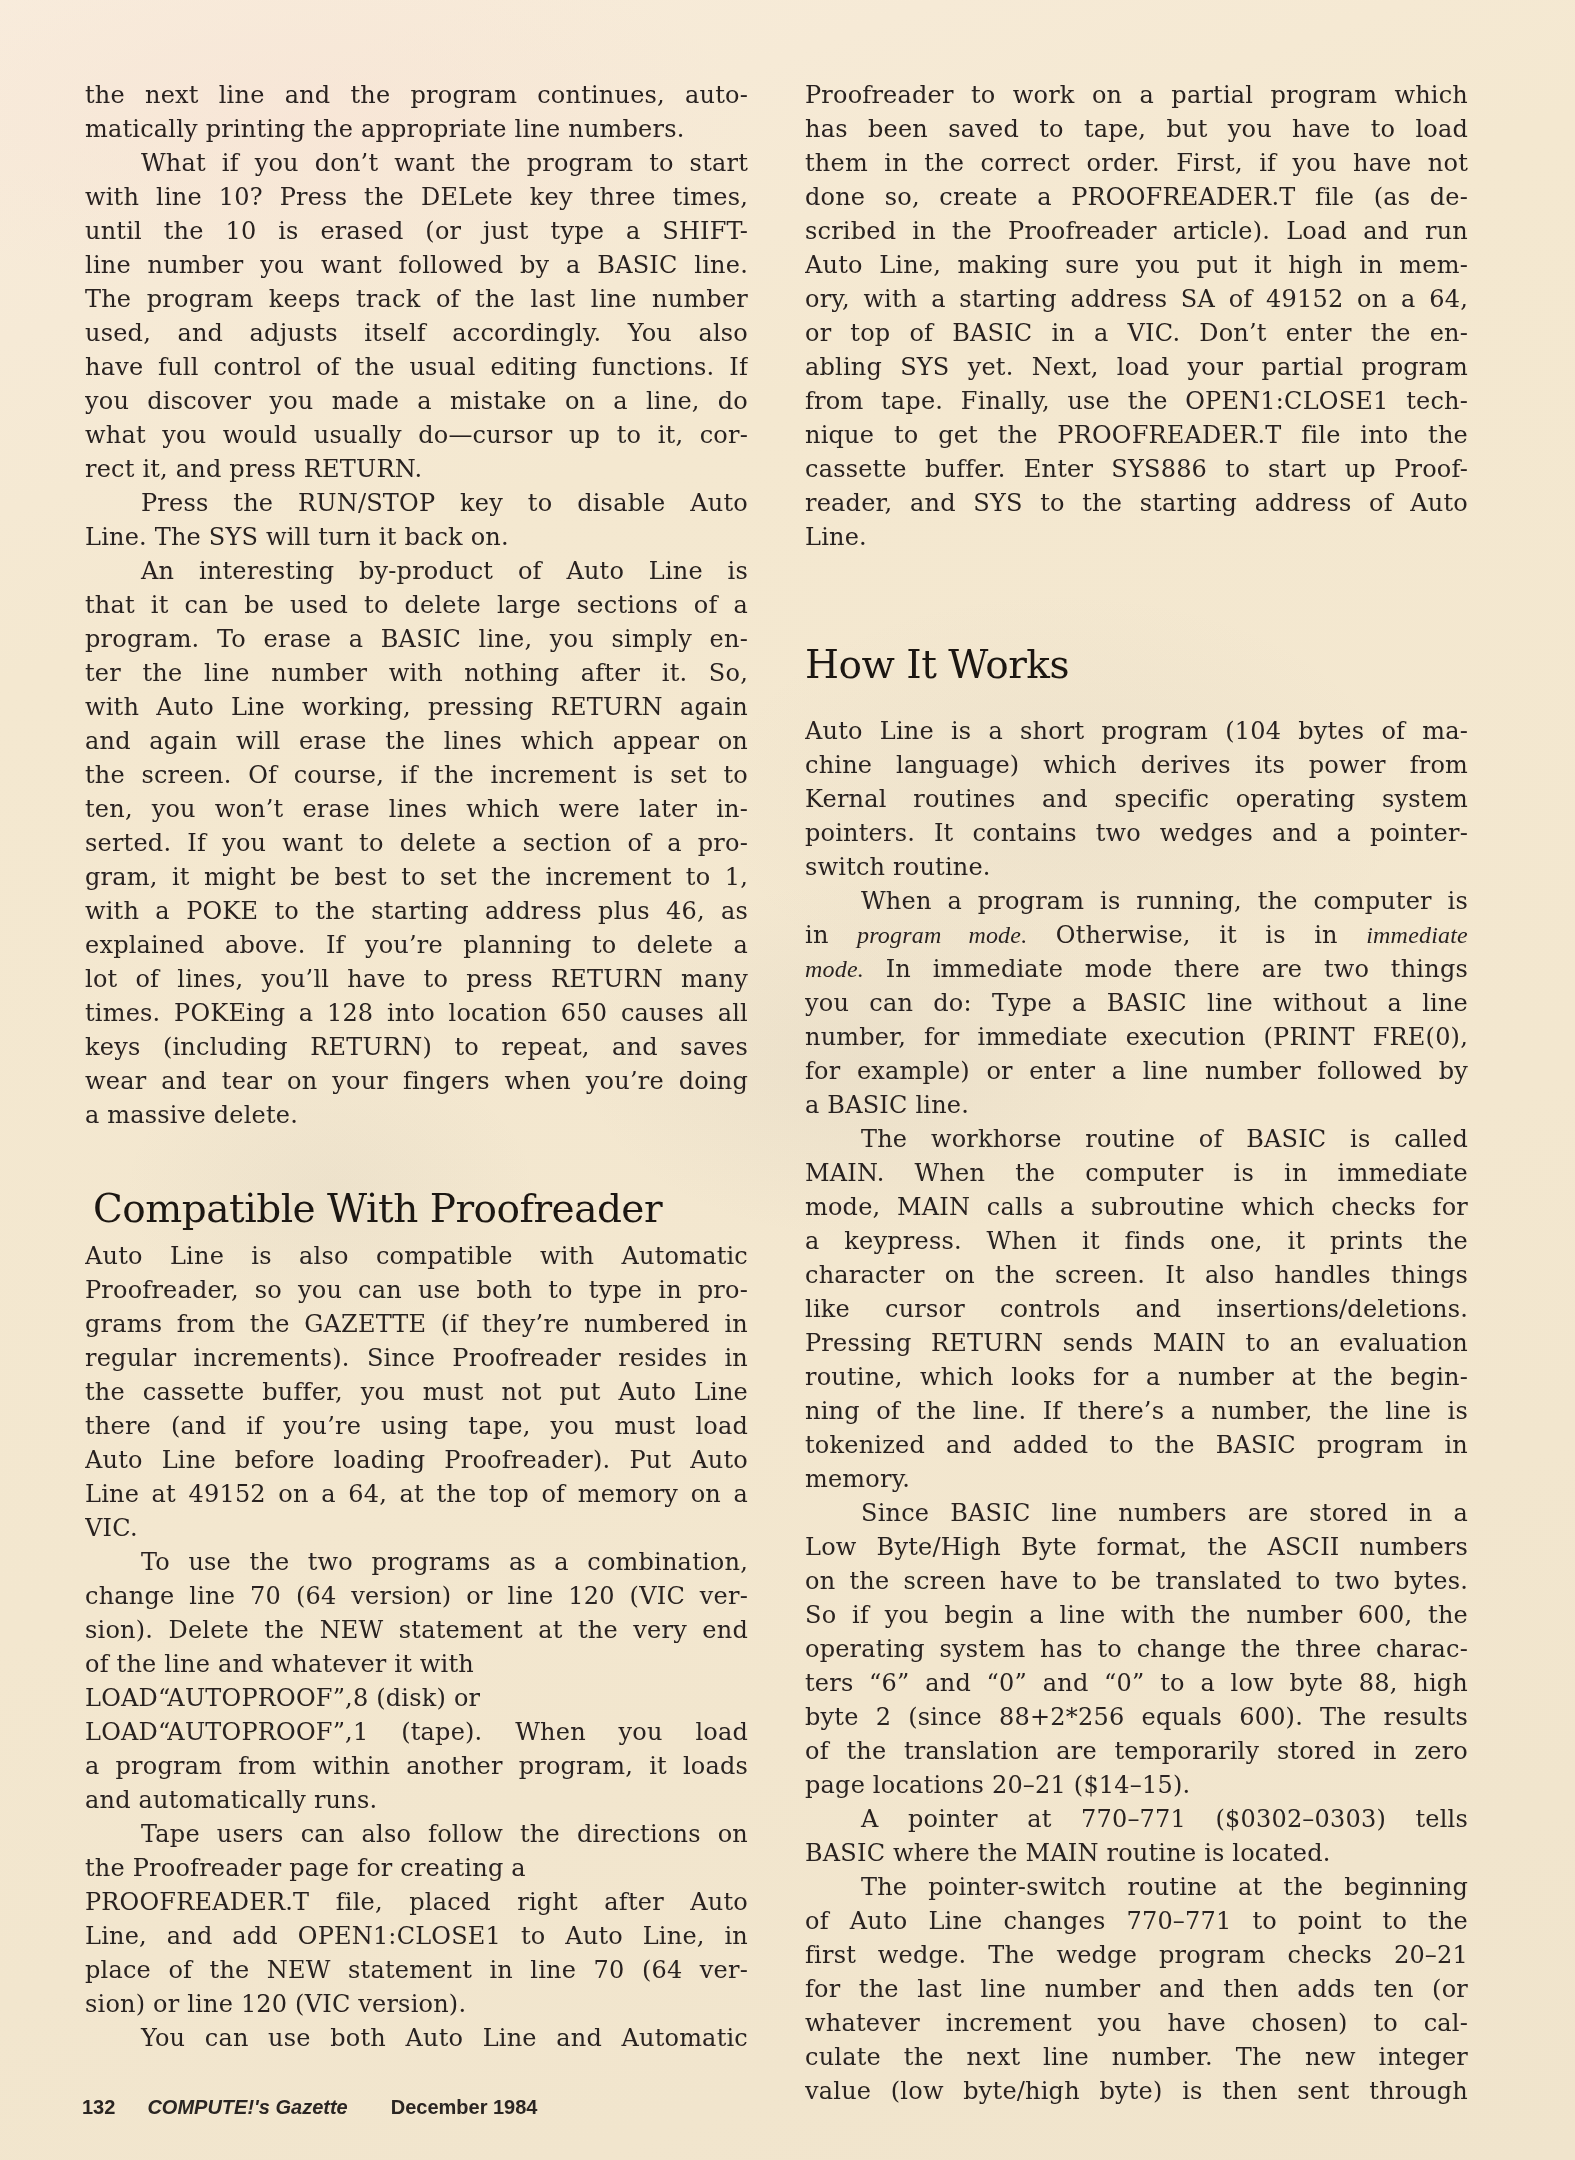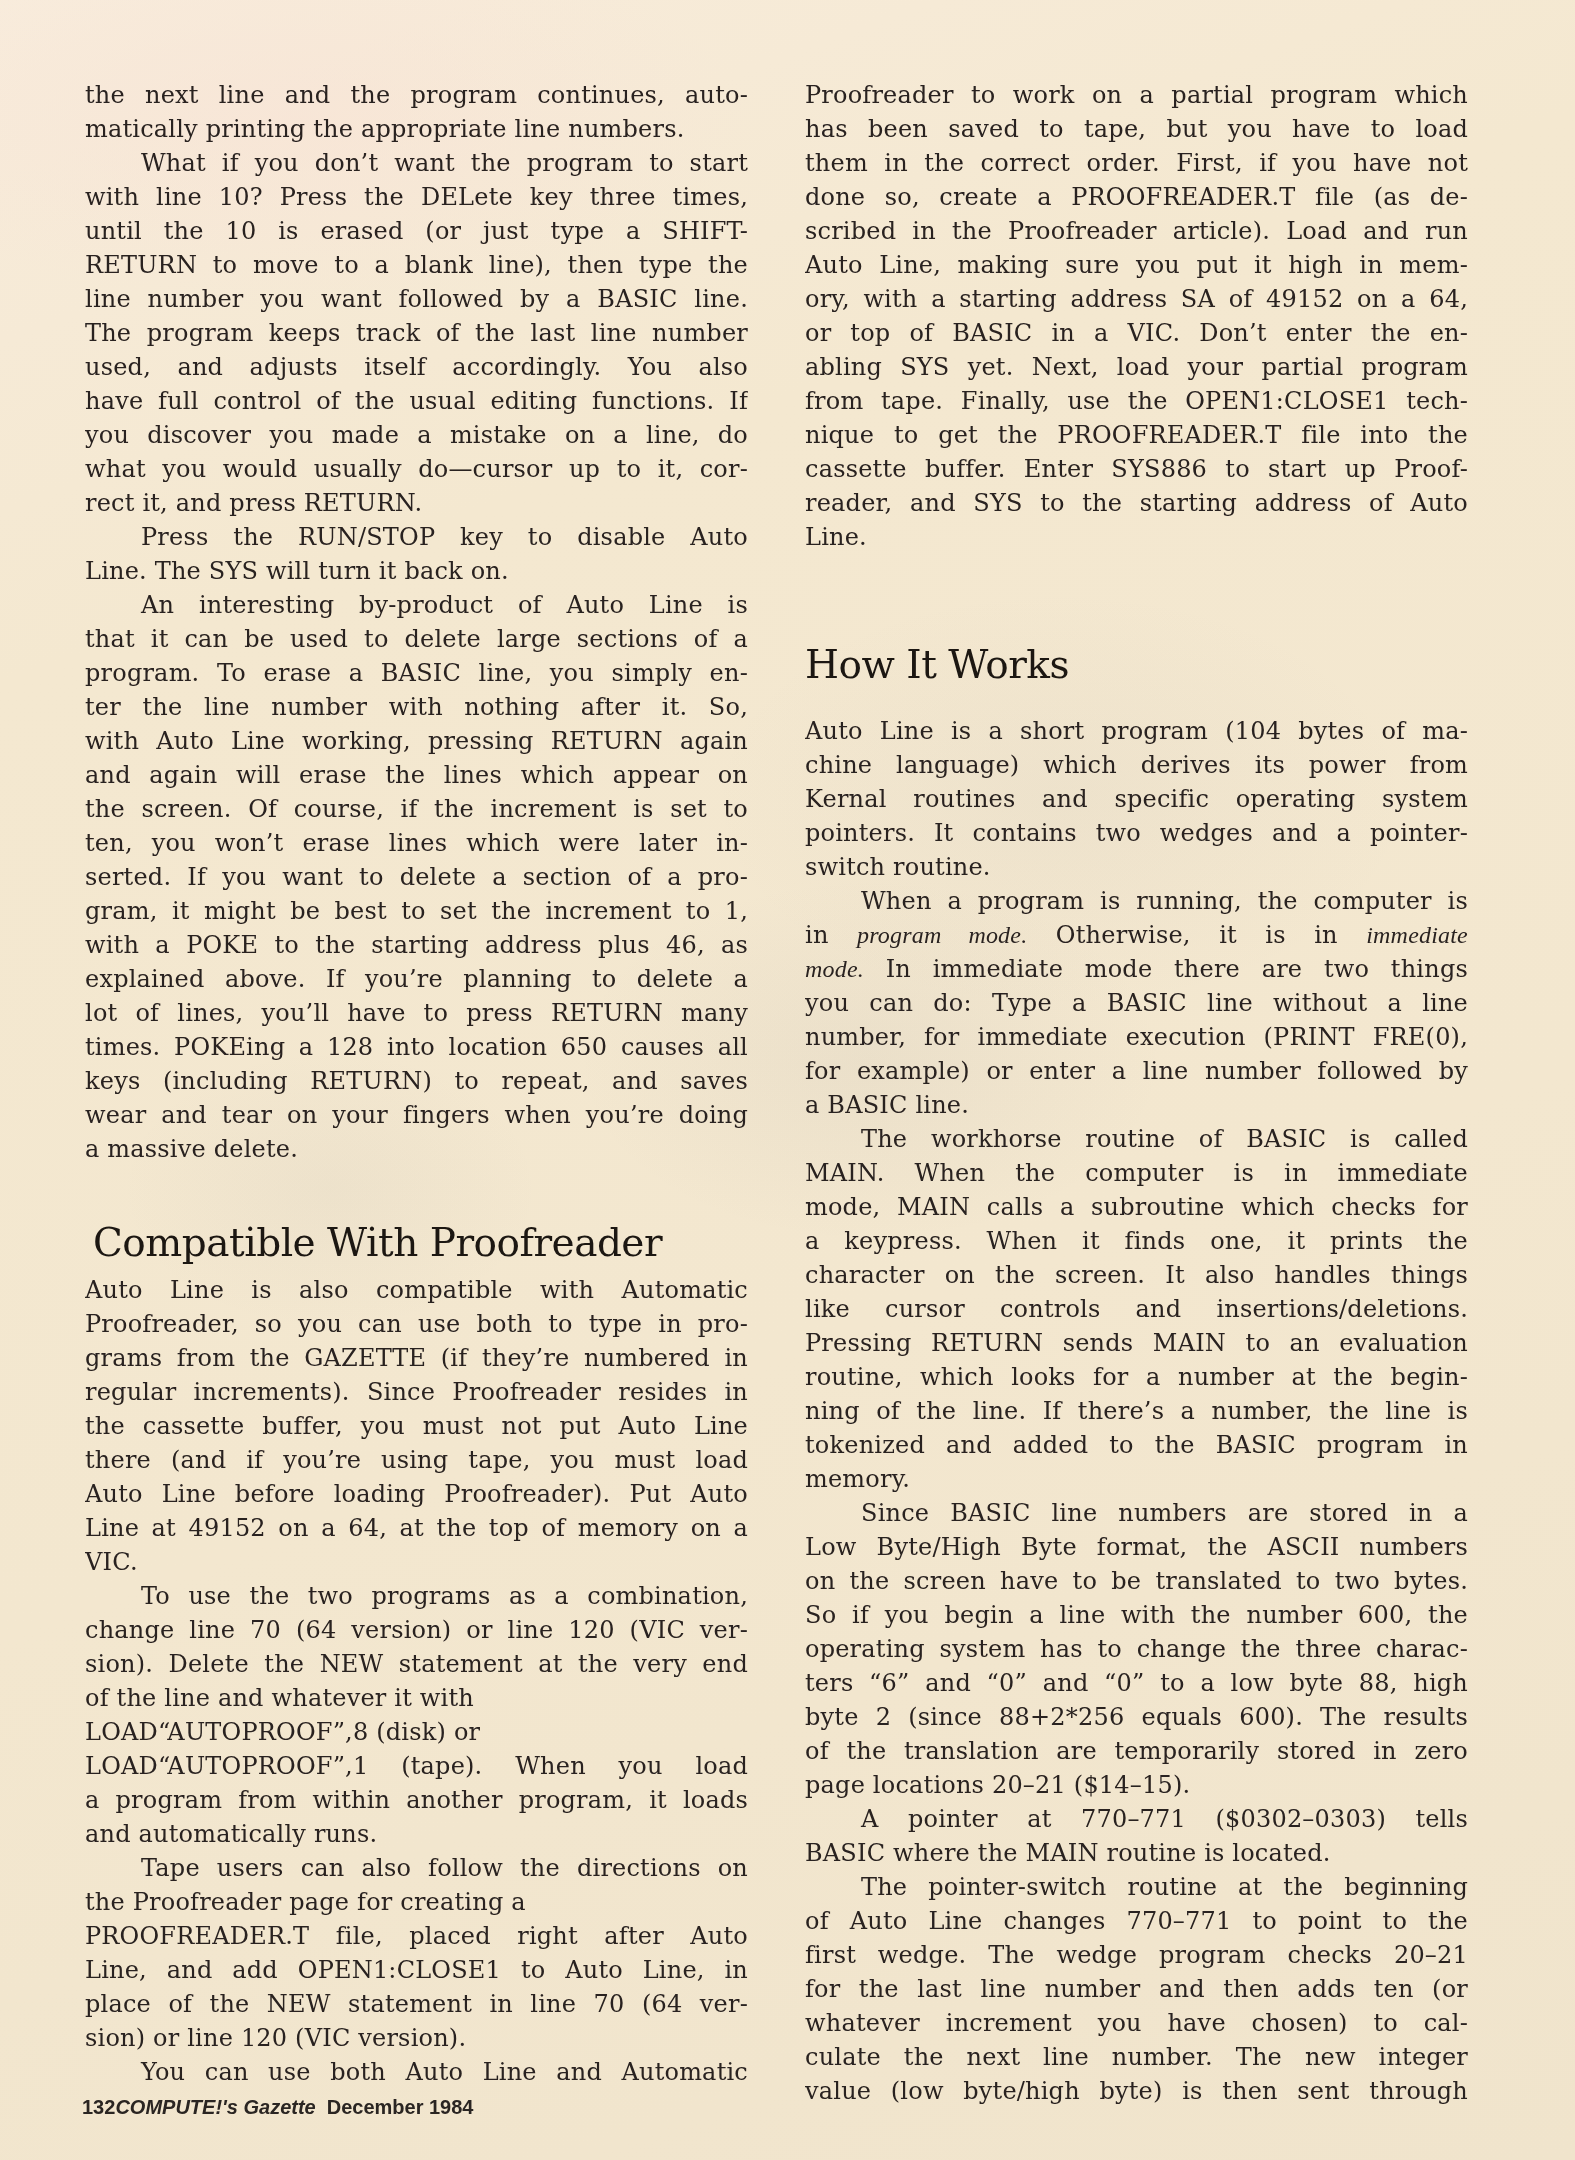--- a/index.html
+++ b/index.html
@@ -56,40 +56,40 @@
   .col-right .h2{margin-top:88px;}
   .col-right .h2 + .para{margin-top:26px;}
   .footer{
     position:absolute;
     left:82px;top:2096px;
     font-family:"Liberation Sans", sans-serif;
     font-size:20px;
     color:#2a2522;
     display:flex;
     align-items:flex-start;
+    gap:32px;
   }
   .footer .pgnum{font-weight:bold;}
   .footer .mag{font-style:italic;font-weight:bold;}
   .footer .date{font-weight:bold;margin-left:11px;}
   i{font-style:italic;font-family:Liberation Serif, serif;}
 </style>
 </head>
 <body>
 
 <div class="page">
   <div class="col col-left">
       <div class="para">
         <div class="line">the next line and the program continues, auto-</div>
         <div class="line lastline">matically printing the appropriate line numbers.</div>
       </div>
       <div class="para">
         <div class="line indent">What if you don’t want the program to start</div>
         <div class="line">with line 10? Press the DELete key three times,</div>
         <div class="line">until the 10 is erased (or just type a SHIFT-</div>
-        <div class="line">RETURN to move to a blank line), then type the</div>
         <div class="line">line number you want followed by a BASIC line.</div>
         <div class="line">The program keeps track of the last line number</div>
         <div class="line">used, and adjusts itself accordingly. You also</div>
         <div class="line">have full control of the usual editing functions. If</div>
         <div class="line">you discover you made a mistake on a line, do</div>
         <div class="line">what you would usually do—cursor up to it, cor-</div>
         <div class="line lastline">rect it, and press RETURN.</div>
       </div>
       <div class="para">
         <div class="line indent">Press the RUN/STOP key to disable Auto</div>

